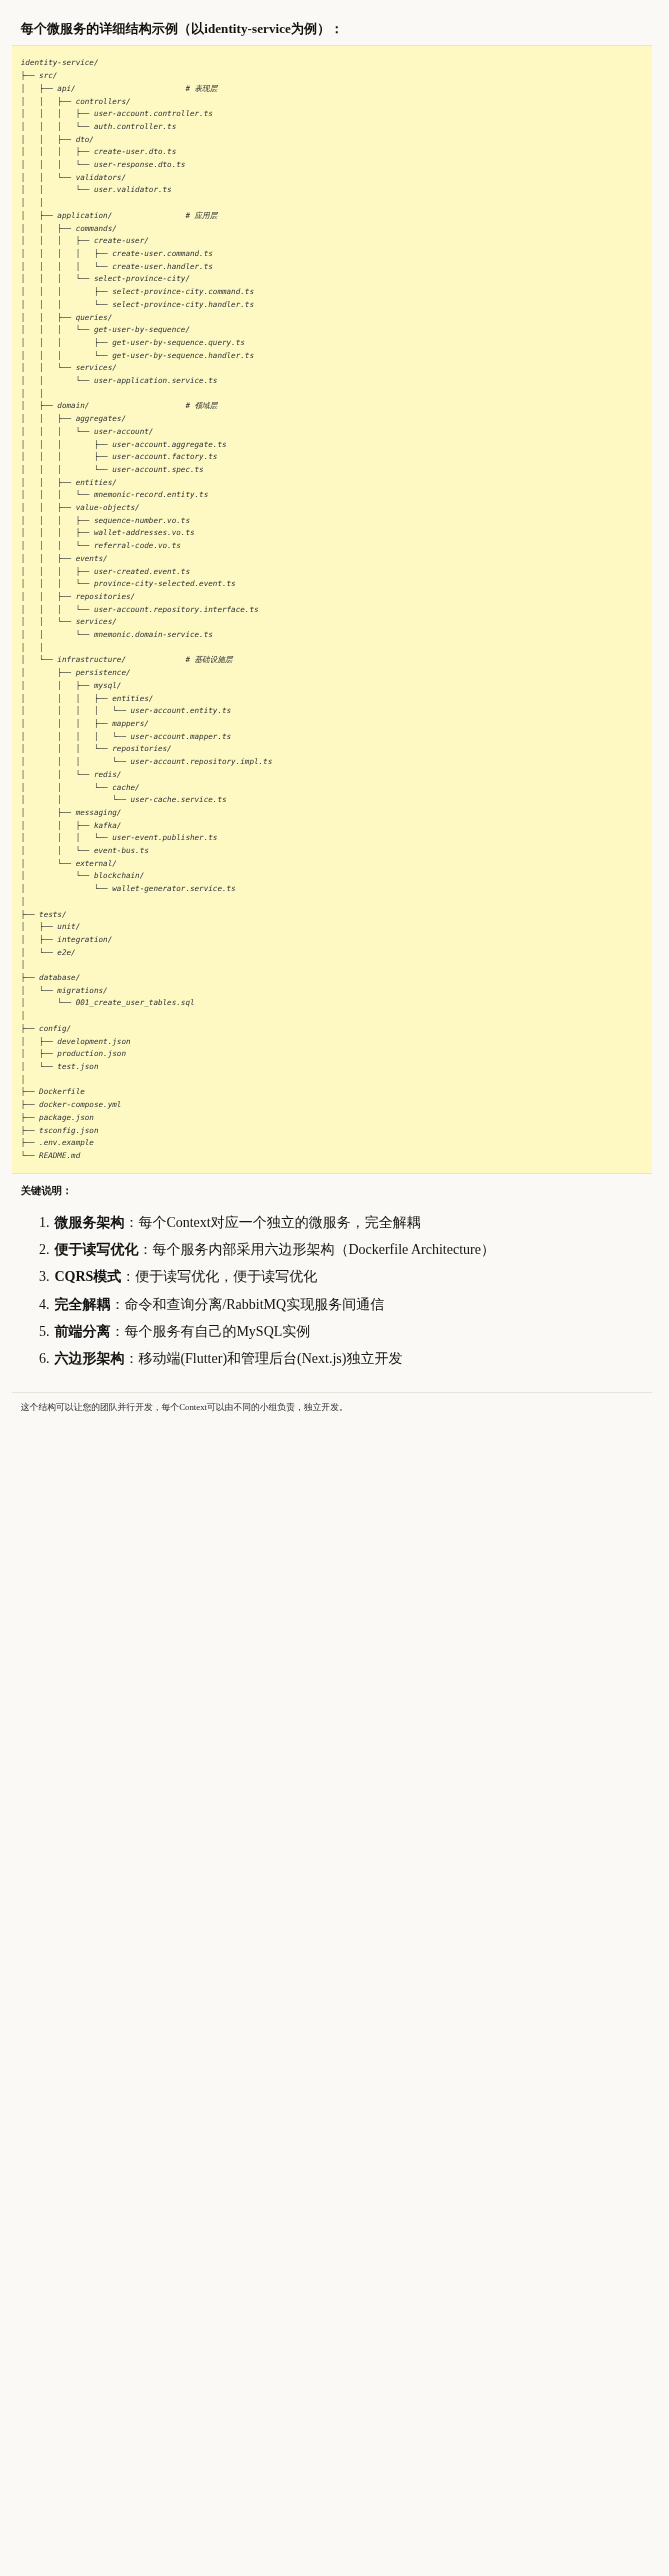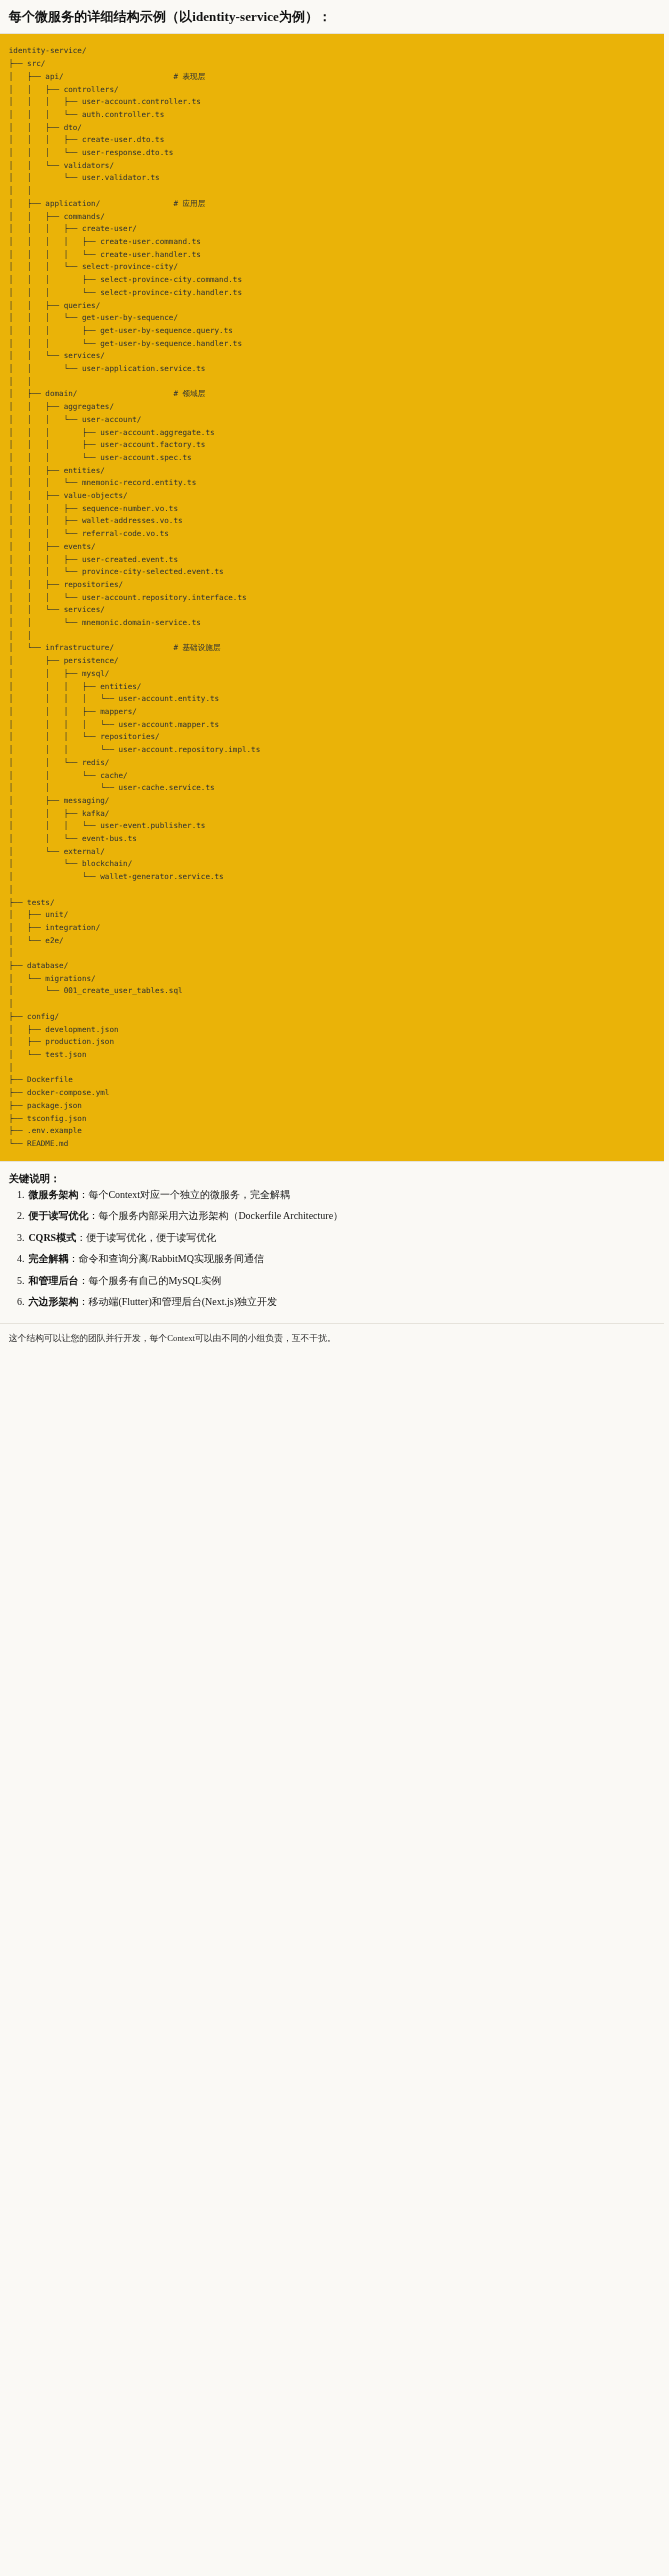--- a/index.html
+++ b/index.html
@@ -10,21 +10,21 @@
   body {
     width: 669px;
     font-family: "Liberation Serif", "DejaVu Serif", serif;
     color: #1a1a1a;
     -webkit-font-smoothing: antialiased;
   }
   .page {
     width: 664px;
     box-sizing: border-box;
     background: #faf9f5;
-    padding: 0;
+    padding: 12px;
   }
   
   .doc-header {
     padding: 8.8px 8.8px 8.1px 8.8px;
     background: #faf9f5;
   }
   .doc-title {
     font-family: "Liberation Serif", "DejaVu Serif", serif;
     font-weight: bold;
     font-size: 13px;
@@ -33,23 +33,24 @@
     letter-spacing: 0.1px;
   }
   .rule {
     border: none;
     border-top: 0.6px solid #e6e3db;
     margin: 0;
     height: 0;
   }
   
   .code-block {
-    background: #eab308;
+    background: #fef9c3;
     padding: 11.3px 8.8px 10px 8.8px;
     overflow: hidden;
+    font-style: italic;
   }
   pre.tree {
     margin: 0;
     font-family: "DejaVu Sans Mono", "Liberation Mono", monospace;
     font-size: 7.6px;
     line-height: 12.7px;
     color: #2c3034;
     white-space: pre;
     tab-size: 4;
   }
@@ -59,24 +60,24 @@
     background: #faf9f5;
   }
   .notes-title {
     font-weight: bold;
     font-size: 10.3px;
     color: #121212;
     margin: 0 0 3px 0;
     line-height: 1.3;
   }
   ol.note-list {
-    margin: 2px;
+    margin: 16px;
     padding: 0 0 0 16.3px;
     list-style: decimal;
-    font-size: 10px;
+    font-size: 14px;
     line-height: 1.45;
     color: #141414;
   }
   ol.note-list li {
     margin: 0 0 6.9px 0;
     padding-left: 1.3px;
   }
   ol.note-list li strong {
     font-weight: bold;
   }
@@ -201,26 +202,26 @@
       <li>
         <strong>便于读写优化</strong><span>：</span><span>每个服务内部采用六边形架构（Dockerfile Architecture）</span>
       </li>
       <li>
         <strong>CQRS模式</strong><span>：</span><span>便于读写优化，便于读写优化</span>
       </li>
       <li>
         <strong>完全解耦</strong><span>：</span><span>命令和查询分离/RabbitMQ实现服务间通信</span>
       </li>
       <li>
-        <strong>和管理后台</strong><span>：</span><span>每个服务有自己的MySQL实例</span>
+        <strong>前端分离</strong><span>：</span><span>每个服务有自己的MySQL实例</span>
       </li>
       <li>
         <strong>六边形架构</strong><span>：</span><span>移动端(Flutter)和管理后台(Next.js)独立开发</span>
       </li>
     </ol>
   </div>
 
   <hr class="rule">
 
-  <div class="closing">这个结构可以让您的团队并行开发，每个Context可以由不同的小组负责，互不干扰。</div>
+  <div class="closing">这个结构可以让您的团队并行开发，每个Context可以由不同的小组负责，独立开发。</div>
 
 </div>
 
 
 </body></html>

